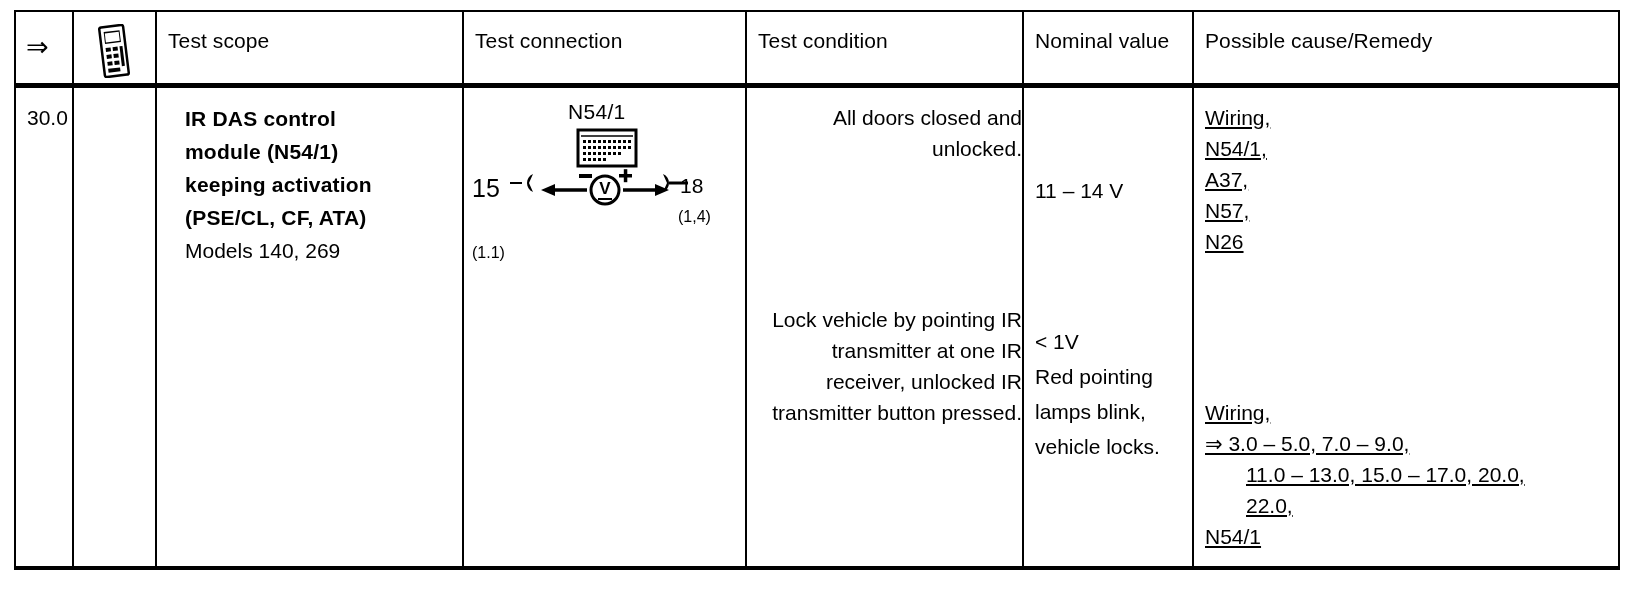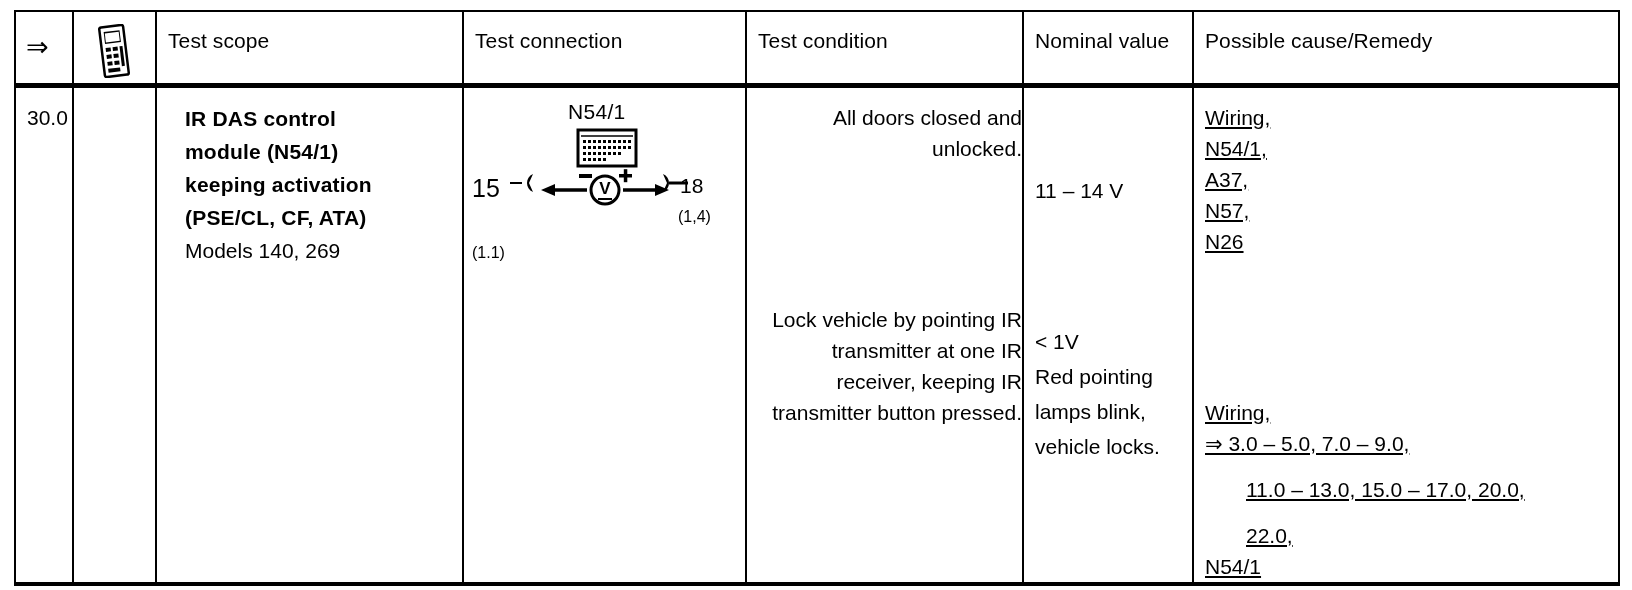--- a/index.html
+++ b/index.html
@@ -57,21 +57,21 @@
 
   .cond-txt{font-size:21px;line-height:31px;padding:14px 0 0 11px;text-align:right;}
   .cond-txt .gap{display:block;height:140px;}
 
   .nom-txt{font-size:21px;line-height:35px;padding:0 0 0 11px;}
   .nom-txt .sp1{display:block;height:85px;}
   .nom-txt .sp2{display:block;height:116px;}
 
   .rem-txt{font-size:21px;line-height:31px;padding:14px 0 0 11px;white-space:nowrap;text-decoration:underline;}
   .rem-txt .gap{display:block;height:140px;}
-  .rem-indent{padding-left:41px;display:block;margin-top:15px;}
+  .rem-indent{padding-left:41px;display:block;}
 
   
   .arrow-head{font-size:27px;line-height:1;padding:22px 0 0 10px;display:block;}
 
   .tester-icon{display:block;margin:12px 0 0 22px;}
 
   
   .schem{position:relative;width:283px;height:180px;font-size:20px;}
   .schem .lbl-n54{
     position:absolute;left:104px;top:12px;font-size:21px;letter-spacing:.3px;
@@ -249,21 +249,21 @@
           </div>
         </td>
 
         <td>
           <div class="cond-txt">
             <span>All doors closed and</span><br>
             <span class="b">unlocked.</span>
             <span class="gap"></span>
             <span class="b">Lock</span><span> vehicle by pointing IR</span><br>
             <span>transmitter at one IR</span><br>
-            <span>receiver, keeping IR</span><br>
+            <span>receiver, unlocked IR</span><br>
             <span>transmitter button pressed.</span>
           </div>
         </td>
 
         <td>
           <div class="nom-txt">
             <span class="sp1"></span>
             <span>11 – 14 V</span>
             <span class="sp2"></span>
             <span class="b">&lt; 1V</span><br>

